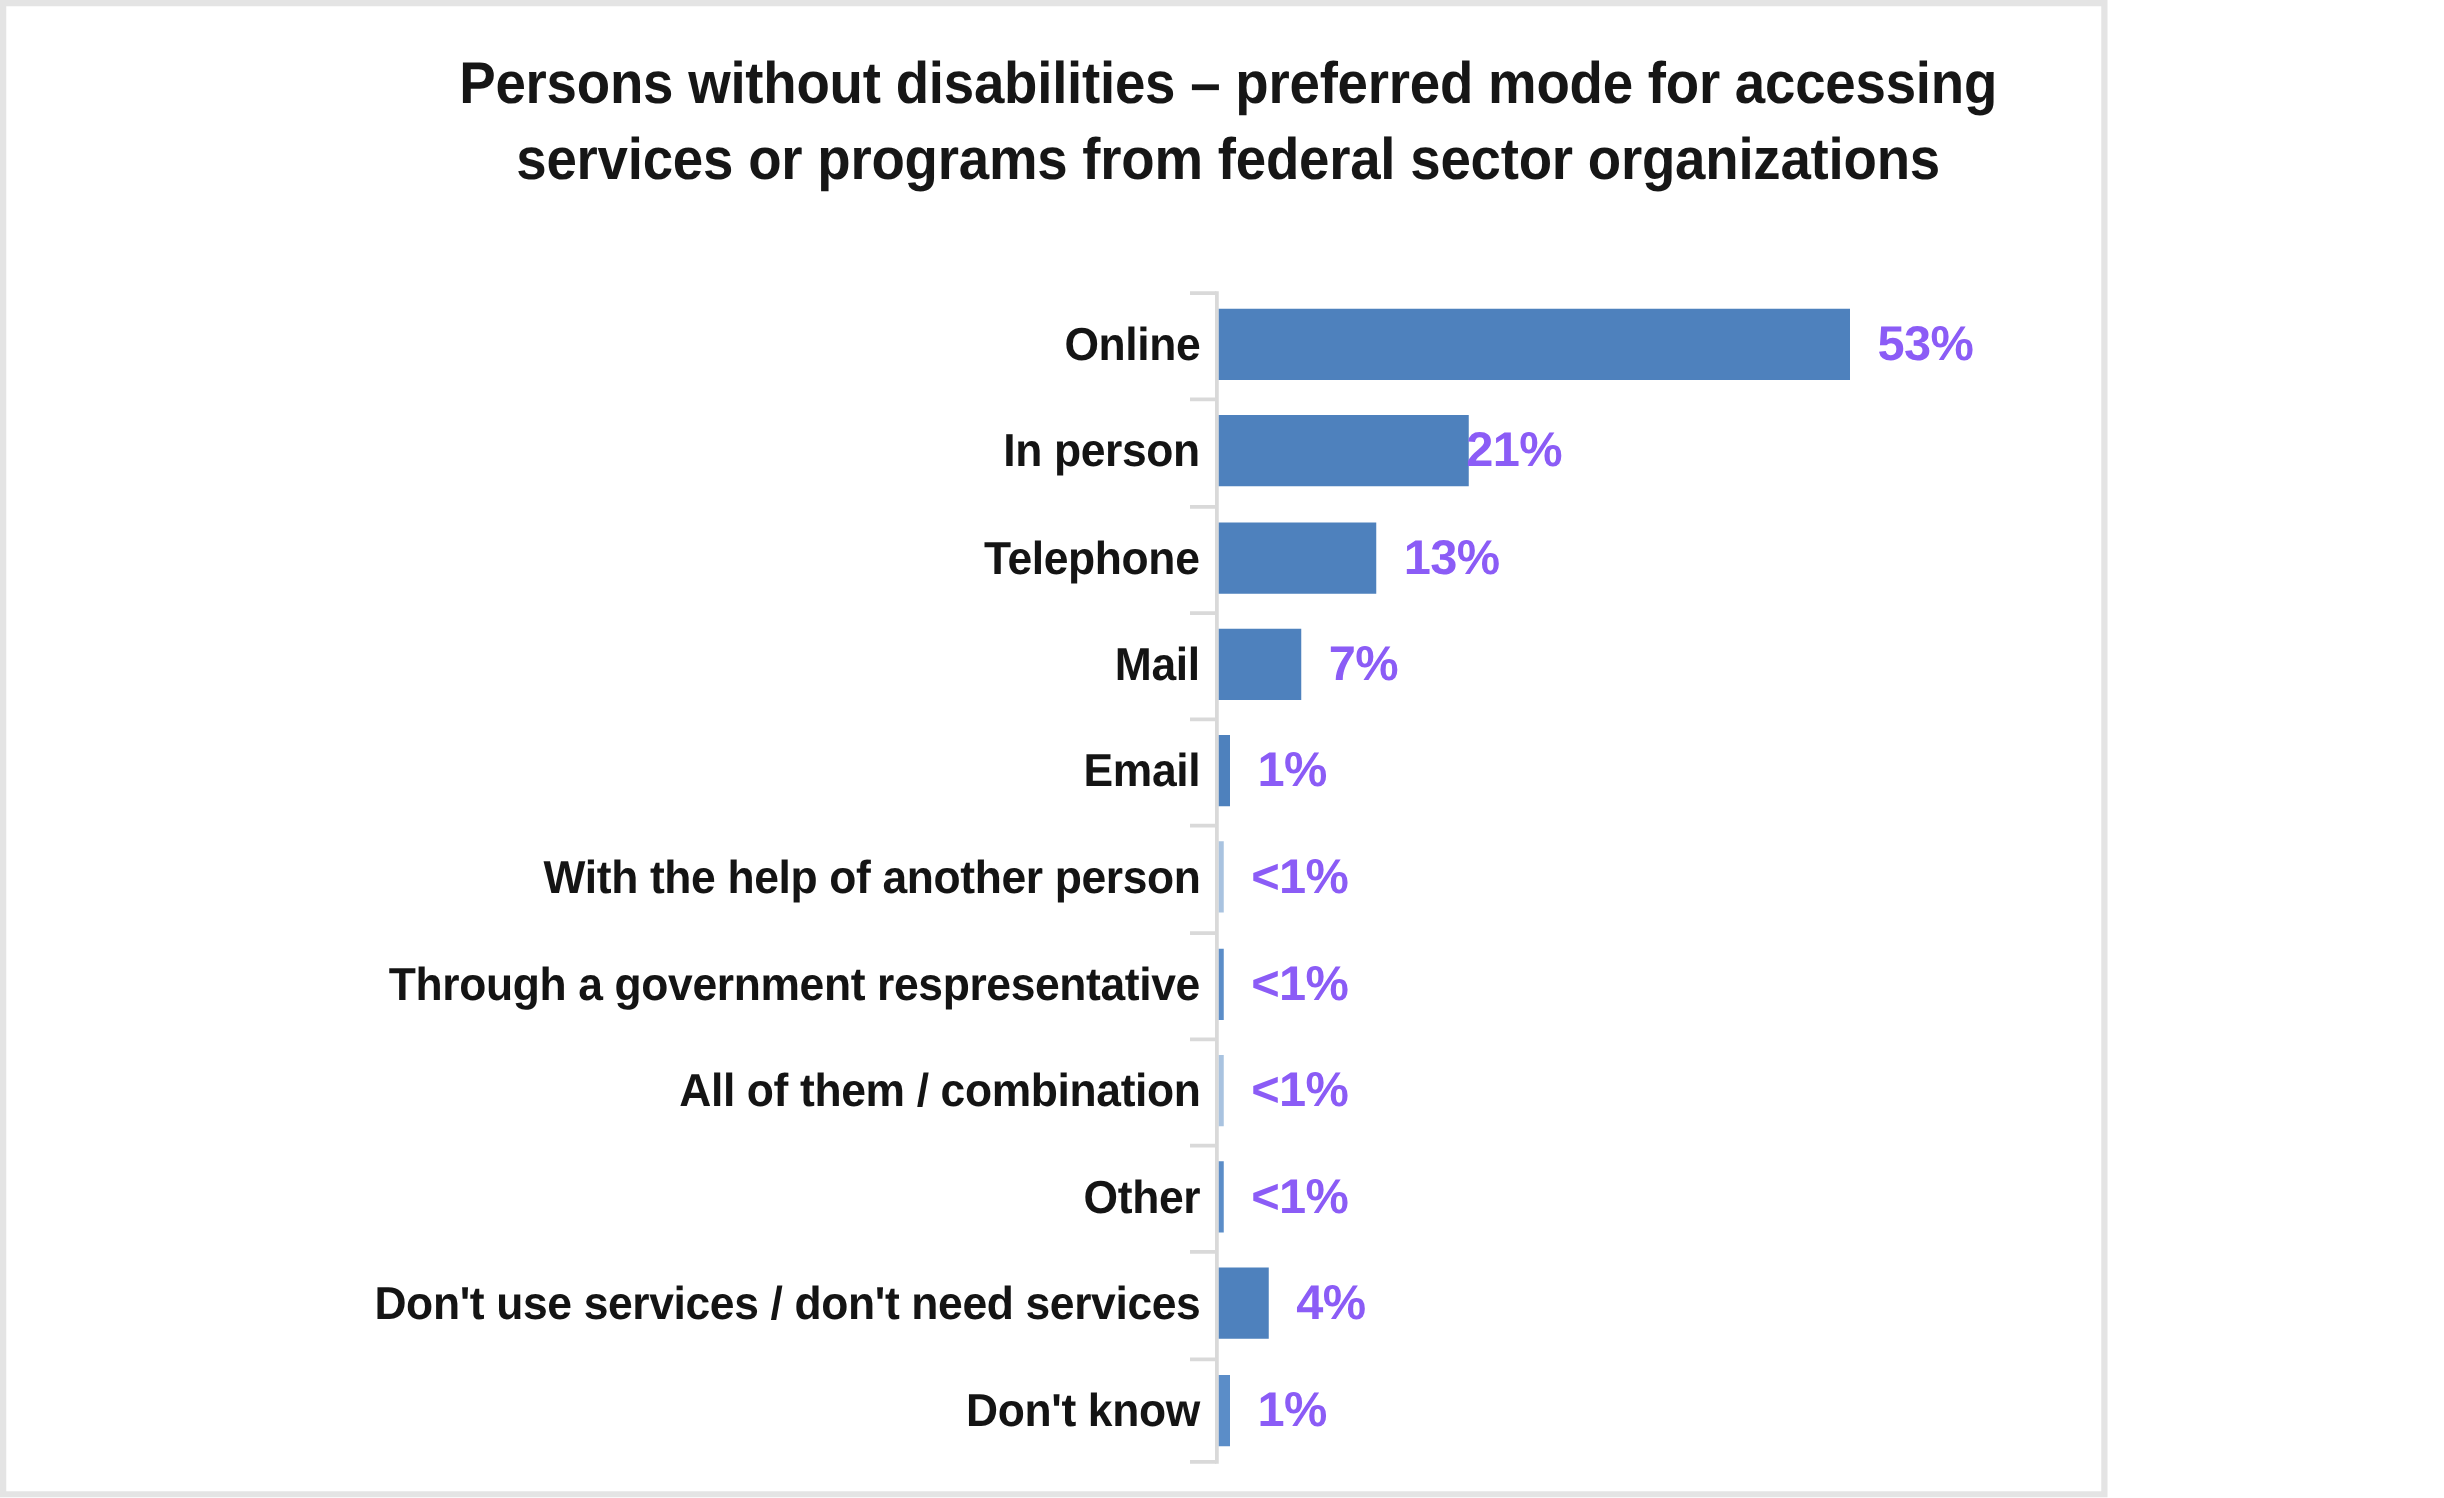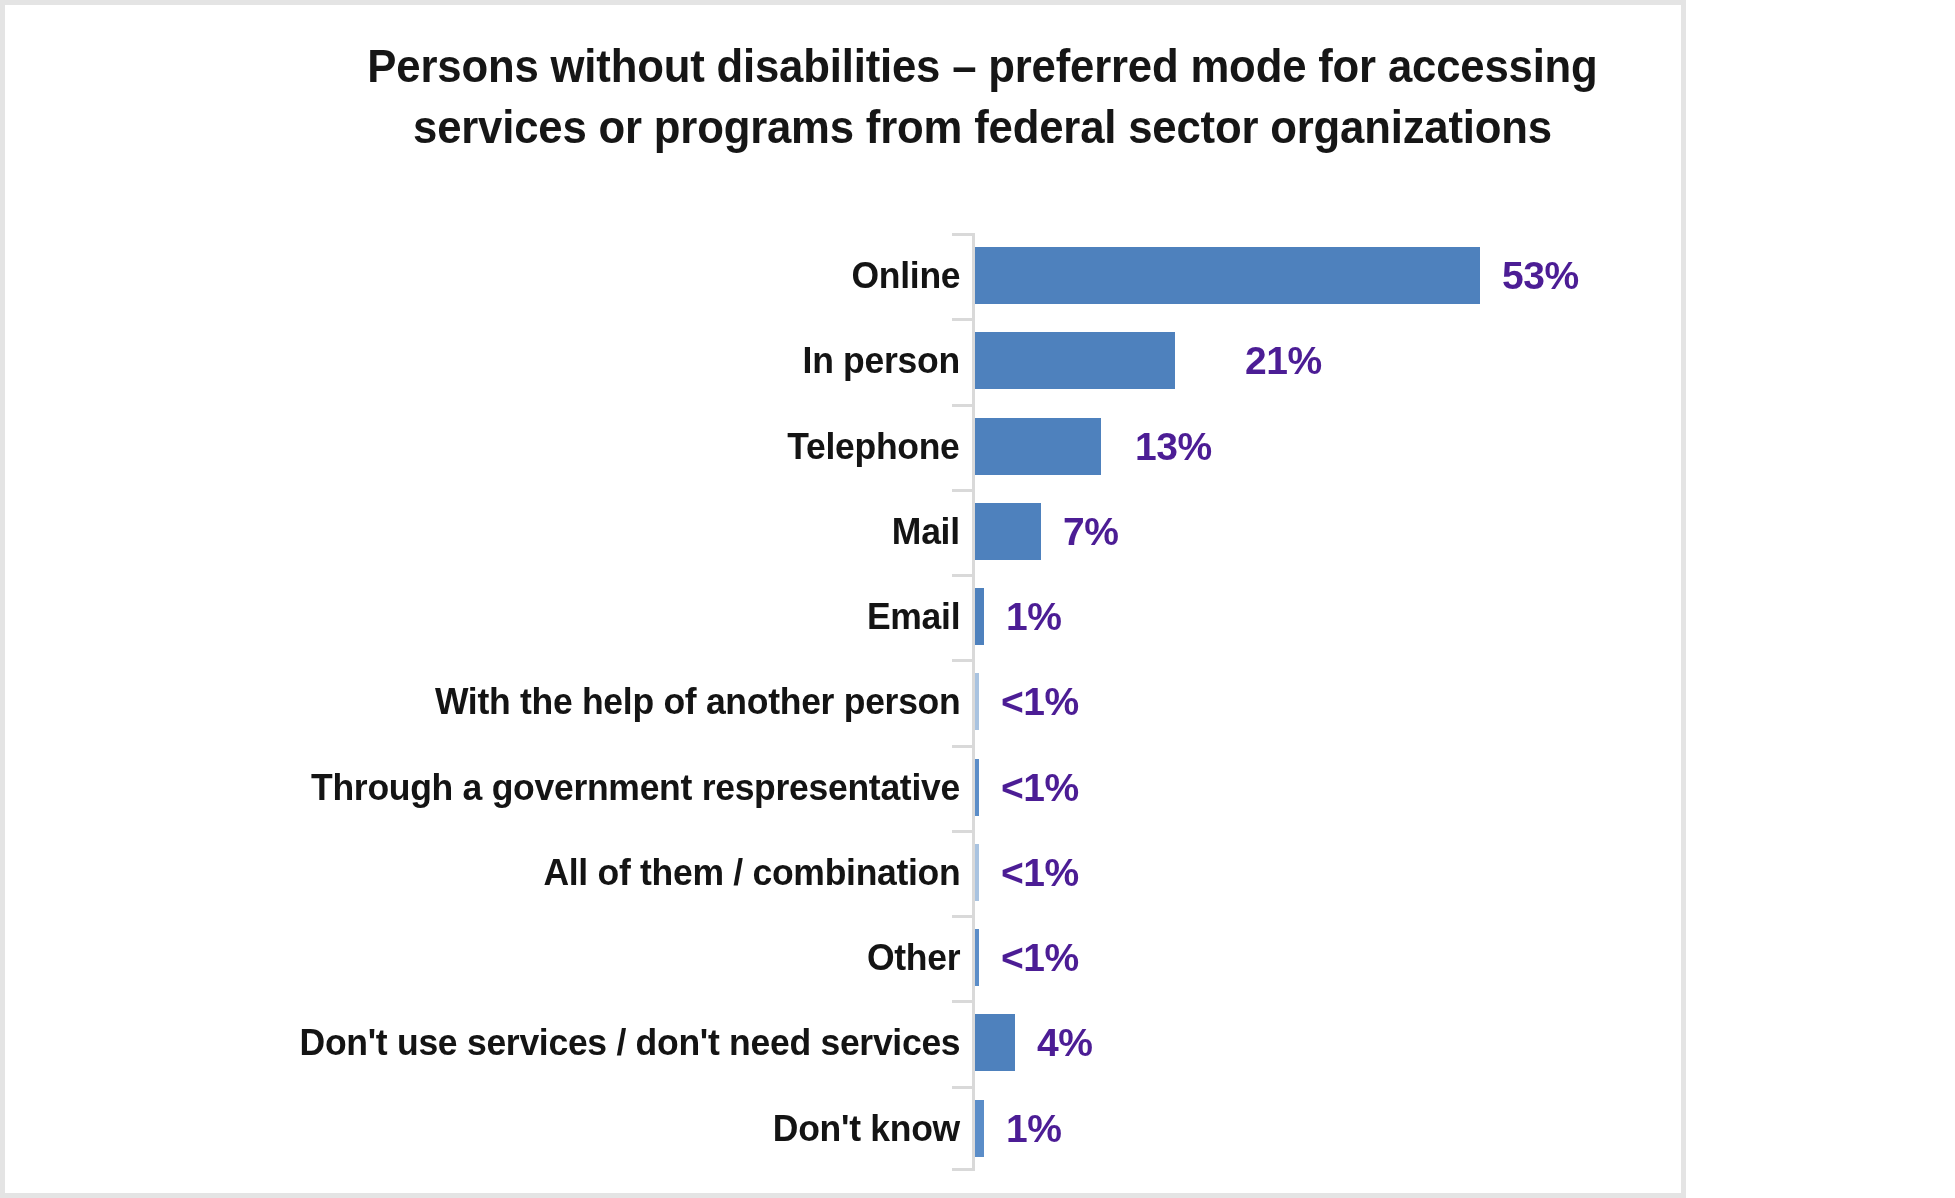--- a/index.html
+++ b/index.html
@@ -124,21 +124,21 @@
 
   
   .val-label {
     position: absolute;
     top: 0;
     height: 85.3px;
     line-height: 85.3px;
     font-weight: bold;
     font-size: 39px;
     letter-spacing: -0.5px;
-    color: #4c1d95;
+    color: #8b5cf6;
     white-space: nowrap;
     font-family: "Liberation Sans Narrow", "Liberation Sans", "DejaVu Sans Condensed", sans-serif;
   }
 </style>
 </head>
 <body>
 
 <div id="chart-frame">
 
   <div id="chart-title">Persons without disabilities – preferred mode for accessing
@@ -150,27 +150,27 @@
         <div class="bar-row" style="top: 0px; height: 85.2727px;">
           <div class="axis-tick"></div>
           <div class="cat-label" style="height: 85.2727px; line-height: 85.2727px;">Online</div>
           <div class="bar" style="left: 970px; width: 505px; height: 57px; top: 14px;"></div>
           <div class="val-label" style="left: 1497px; height: 85.2727px; line-height: 85.2727px;">53%</div>
         </div>
         <div class="bar-row" style="top: 85.2727px; height: 85.2727px;">
           <div class="axis-tick"></div>
           <div class="cat-label" style="height: 85.2727px; line-height: 85.2727px;">In person</div>
           <div class="bar" style="left: 970px; width: 200px; height: 57px; top: 14px;"></div>
-          <div class="val-label" style="left: 1240px; height: 85.2727px; line-height: 85.2727px;">21%</div>
+          <div class="val-label" style="left: 1168px; height: 85.2727px; line-height: 85.2727px;">21%</div>
         </div>
         <div class="bar-row" style="top: 170.545px; height: 85.2727px;">
           <div class="axis-tick"></div>
           <div class="cat-label" style="height: 85.2727px; line-height: 85.2727px;">Telephone</div>
           <div class="bar" style="left: 970px; width: 126px; height: 57px; top: 14px;"></div>
-          <div class="val-label" style="left: 1118px; height: 85.2727px; line-height: 85.2727px; margin-left: 12px;">13%</div>
+          <div class="val-label" style="left: 1118px; height: 85.2727px; line-height: 85.2727px;">13%</div>
         </div>
         <div class="bar-row" style="top: 255.818px; height: 85.2727px;">
           <div class="axis-tick"></div>
           <div class="cat-label" style="height: 85.2727px; line-height: 85.2727px;">Mail</div>
           <div class="bar" style="left: 970px; width: 66px; height: 57px; top: 14px;"></div>
           <div class="val-label" style="left: 1058px; height: 85.2727px; line-height: 85.2727px;">7%</div>
         </div>
         <div class="bar-row" style="top: 341.091px; height: 85.2727px;">
           <div class="axis-tick"></div>
           <div class="cat-label" style="height: 85.2727px; line-height: 85.2727px;">Email</div>

